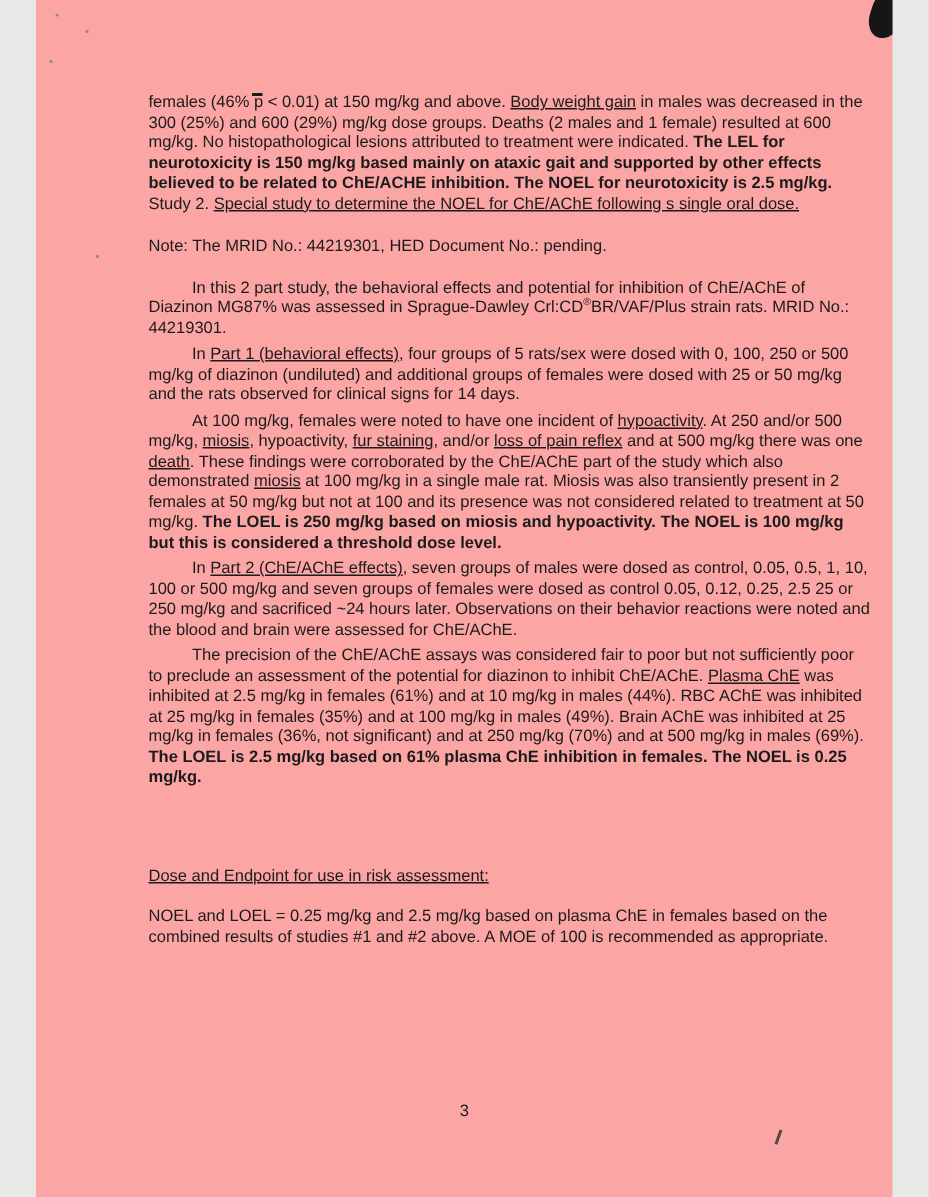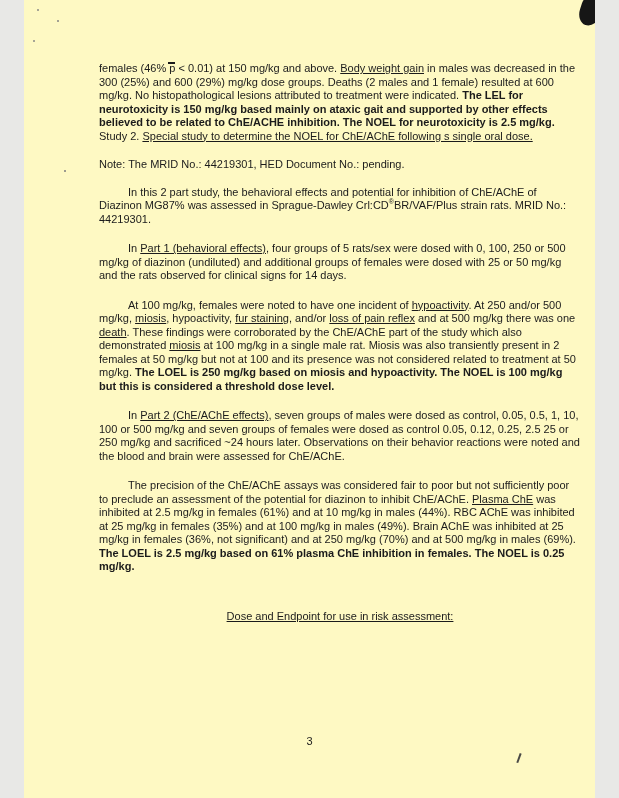--- a/index.html
+++ b/index.html
@@ -1,41 +1,41 @@
 <!DOCTYPE html>
 <html><head>
 <meta charset="utf-8">
 <style>
   html, body { margin: 0; padding: 0; background: #e8e8e6; }
   .page {
     position: relative;
     width: 571px;
     height: 798px;
     margin: 0 auto;
-    background: #fef9c3;
+    background: #fca5a5;
     overflow: hidden;
     font-family: "Liberation Sans", sans-serif;
     color: #1b1b1b;
   }
   .content {
     position: absolute;
     left: 75px;
     top: 62px;
     width: 482px;
     font-size: 11px;
     line-height: 13.5px;
   }
   .para { margin: 0; text-align: left; }
   .para.indent { text-indent: 29px; }
   .k-intro   { margin-top: 0; }
   .k-study   { }
   .k-note    { margin-top: 15px; }
   .k-body-start { margin-top: 14px; }
-  .k-body    { margin-top: 16px; }
-  .k-heading { margin-top: 36px; text-align: center; }
+  .k-body    { margin-top: 4px; }
+  .k-heading { margin-top: 52px; }
   .k-heading2{ margin-top: 28px; }
   .bold { font-weight: bold; }
   .underline { text-decoration: underline; text-underline-offset: 1px; }
   sup { font-size: 7px; line-height: 0; }
   .page-number {
     position: absolute;
     left: 0; right: 0;
     top: 735px;
     text-align: center;
     font-size: 11px;
@@ -83,16 +83,17 @@
   <div class="content">
       <p class="para k-intro"><span>females (46% p &lt; 0.01) at 150 mg/kg and above.  </span><span class="underline">Body weight gain</span><span> in males was decreased in the 300 (25%) and 600 (29%) mg/kg dose groups.  Deaths (2 males and 1 female) resulted at 600 mg/kg.  No histopathological lesions attributed to treatment were indicated.  </span><span class="bold">The LEL for neurotoxicity is 150 mg/kg based mainly on ataxic gait and supported by other effects believed to be related to ChE/ACHE inhibition.  The NOEL for neurotoxicity is 2.5 mg/kg.</span></p>
       <p class="para k-study"><span>Study 2. </span><span class="underline">Special study to determine the NOEL for ChE/AChE following s single oral dose.</span></p>
       <p class="para k-note"><span>Note: The MRID No.: 44219301, HED Document No.: pending.</span></p>
       <p class="para k-body-start indent"><span>In this 2 part study, the behavioral effects and potential for inhibition of ChE/AChE of Diazinon MG87% was assessed in Sprague-Dawley Crl:CD</span><sup>®</sup><span>BR/VAF/Plus strain rats.  MRID No.: 44219301.</span></p>
       <p class="para k-body indent"><span>In </span><span class="underline">Part 1 (behavioral effects)</span><span>, four groups of 5 rats/sex were dosed with 0, 100, 250 or 500 mg/kg of diazinon (undiluted) and additional groups of females were dosed with 25 or 50 mg/kg and the rats observed for clinical signs for 14 days.</span></p>
       <p class="para k-body indent"><span>At 100 mg/kg, females were noted to have one incident of </span><span class="underline">hypoactivity</span><span>.  At 250 and/or 500 mg/kg, </span><span class="underline">miosis</span><span>, hypoactivity, </span><span class="underline">fur staining</span><span>, and/or </span><span class="underline">loss of pain reflex</span><span> and at 500 mg/kg there was one </span><span class="underline">death</span><span>.  These findings were corroborated by the ChE/AChE part of the study which also demonstrated </span><span class="underline">miosis</span><span> at 100 mg/kg in a single male rat.  Miosis was also transiently present in 2 females at 50 mg/kg but not at 100 and its presence was not considered related to treatment at 50 mg/kg.  </span><span class="bold">The LOEL is 250 mg/kg based on miosis and hypoactivity.  The NOEL is 100 mg/kg but this is considered a threshold dose level.</span></p>
       <p class="para k-body indent"><span>In </span><span class="underline">Part 2 (ChE/AChE effects)</span><span>, seven groups of males were dosed as control, 0.05, 0.5, 1, 10, 100 or 500 mg/kg and seven groups of females were dosed as control 0.05, 0.12, 0.25, 2.5 25 or 250 mg/kg and sacrificed ~24 hours later.  Observations on their behavior reactions were noted and the blood and brain were assessed for ChE/AChE.</span></p>
       <p class="para k-body indent"><span>The precision of the ChE/AChE assays was considered fair to poor but not sufficiently poor to preclude an assessment of the potential for diazinon to inhibit ChE/AChE.  </span><span class="underline">Plasma ChE</span><span> was inhibited at 2.5 mg/kg in females (61%) and at 10 mg/kg in males (44%).  RBC AChE was inhibited at 25 mg/kg in females (35%) and at 100 mg/kg in males (49%).  Brain AChE was inhibited at 25 mg/kg in females (36%, not significant) and at 250 mg/kg (70%) and at 500 mg/kg in males (69%).  </span><span class="bold">The LOEL is 2.5 mg/kg based on 61% plasma ChE inhibition in females.  The NOEL is 0.25 mg/kg.</span></p>
       <p class="para k-heading"><span class="underline">Dose and Endpoint for use in risk assessment:</span></p>
+      <p class="para k-body-start"><span>NOEL and LOEL = 0.25 mg/kg and 2.5 mg/kg based on plasma ChE in females based on the combined results of studies #1 and #2 above.  A MOE of 100 is recommended as appropriate.</span></p>
     </div>
 
   <div class="page-number">3</div>
 </div>
 
 </body></html>

